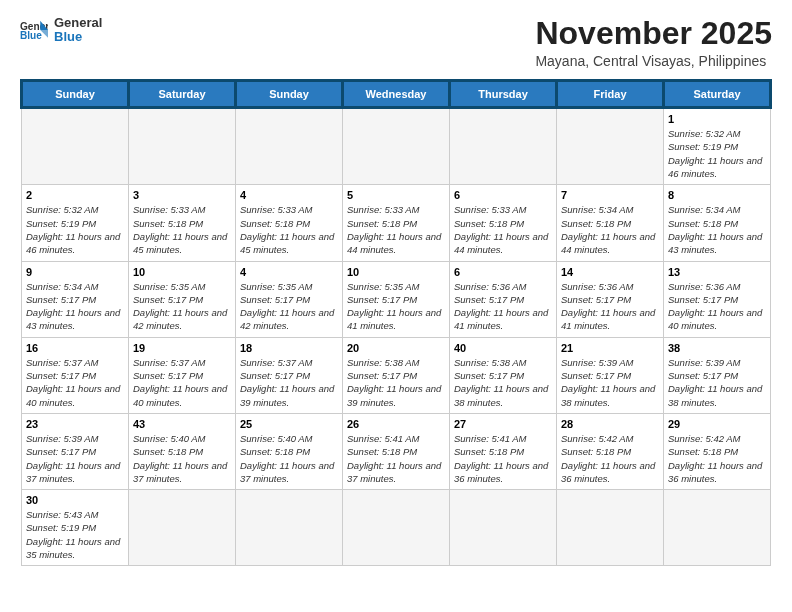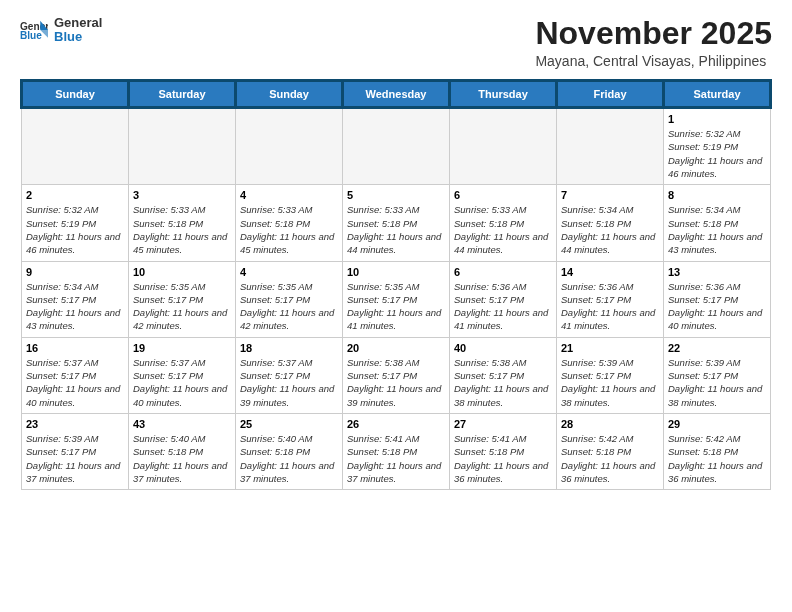--- a/index.html
+++ b/index.html
@@ -205,21 +205,21 @@
         </td>
         <td>
           <span class="day-number">40</span>
           <div class="day-info">Sunrise: 5:38 AM<br>Sunset: 5:17 PM<br>Daylight: 11 hours and 38 minutes.</div>
         </td>
         <td>
           <span class="day-number">21</span>
           <div class="day-info">Sunrise: 5:39 AM<br>Sunset: 5:17 PM<br>Daylight: 11 hours and 38 minutes.</div>
         </td>
         <td>
-          <span class="day-number">22</span>
+          <span class="day-number">38</span>
           <div class="day-info">Sunrise: 5:39 AM<br>Sunset: 5:17 PM<br>Daylight: 11 hours and 38 minutes.</div>
         </td>
       </tr>
       <tr class="week-row">
         <td>
           <span class="day-number">23</span>
           <div class="day-info">Sunrise: 5:39 AM<br>Sunset: 5:17 PM<br>Daylight: 11 hours and 37 minutes.</div>
         </td>
         <td>
           <span class="day-number">43</span>
@@ -238,15 +238,27 @@
           <div class="day-info">Sunrise: 5:41 AM<br>Sunset: 5:18 PM<br>Daylight: 11 hours and 36 minutes.</div>
         </td>
         <td>
           <span class="day-number">28</span>
           <div class="day-info">Sunrise: 5:42 AM<br>Sunset: 5:18 PM<br>Daylight: 11 hours and 36 minutes.</div>
         </td>
         <td>
           <span class="day-number">29</span>
           <div class="day-info">Sunrise: 5:42 AM<br>Sunset: 5:18 PM<br>Daylight: 11 hours and 36 minutes.</div>
         </td>
+      </tr>
+      <tr class="week-row">
+        <td>
+          <span class="day-number">30</span>
+          <div class="day-info">Sunrise: 5:43 AM<br>Sunset: 5:19 PM<br>Daylight: 11 hours and 35 minutes.</div>
+        </td>
+        <td class="empty"></td>
+        <td class="empty"></td>
+        <td class="empty"></td>
+        <td class="empty"></td>
+        <td class="empty"></td>
+        <td class="empty"></td>
       </tr>
     </tbody>
 </table>
 
 </body></html>

